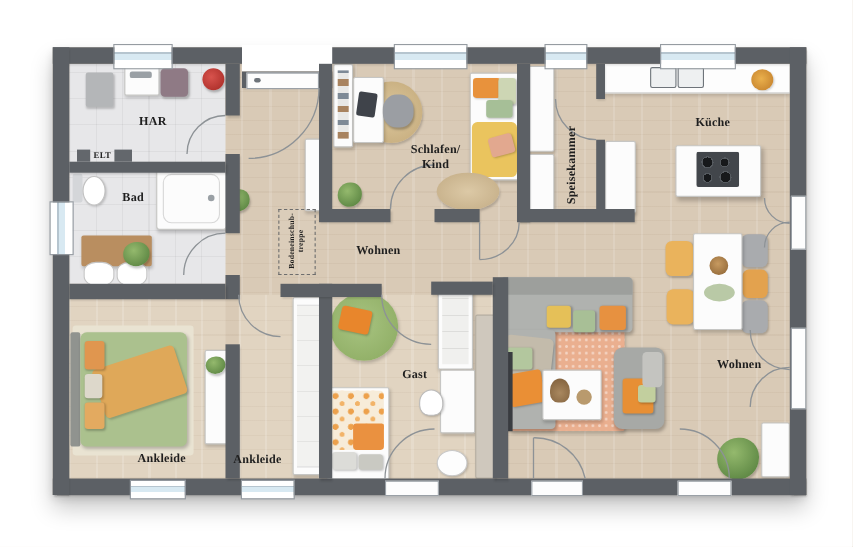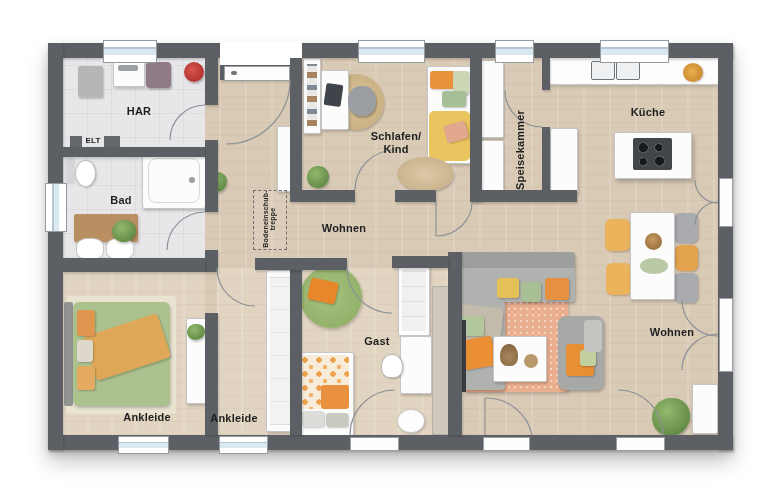--- a/index.html
+++ b/index.html
@@ -1,17 +1,17 @@
 <!DOCTYPE html>
 <html><head>
 <meta charset="utf-8">
 <style>
   html,body{margin:0;padding:0;background:#fff;}
   #canvas{position:relative;width:775px;height:497px;background:#fff;overflow:hidden;
-          font-family:Liberation Sans, sans-serif;}
+          font-family:Liberation Serif, serif;}
   .f{position:absolute;}
   .building{position:absolute;left:48px;top:43px;width:685px;height:407px;background:#d9cab6;
             box-shadow:0 12px 20px rgba(0,0,0,.22),0 4px 8px rgba(0,0,0,.14);}
   .wood{background-color:#d9cab6;background-image:
         repeating-linear-gradient(90deg,rgba(255,255,255,.14) 0 2px,rgba(0,0,0,0) 2px 26px),
         repeating-linear-gradient(0deg,rgba(120,90,60,.06) 0 1px,transparent 1px 13px);}
   .woodl{background-color:#e1d4c1;background-image:
         repeating-linear-gradient(90deg,rgba(255,255,255,.16) 0 2px,rgba(0,0,0,0) 2px 24px),
         repeating-linear-gradient(0deg,rgba(120,90,60,.05) 0 1px,transparent 1px 13px);}
   .tile{background-color:#e7e7e9;background-image:
@@ -228,21 +228,21 @@
       <path d="M485,398 L485,435 M485,398 A47,47 0 0 1 532,435"></path>
       <path d="M618,390 A45,45 0 0 1 663,435"></path>
       <path d="M718,203 A23,23 0 0 1 695,180 M718,202 A23,23 0 0 0 695,225"></path>
       <path d="M718,336 A36,36 0 0 1 682,300 M718,334 A36,36 0 0 0 682,370"></path>
     </g>
   </svg>
 
   <div>
     <div class="lbl" style="left:139px;top:111px">HAR</div>
     <div class="lbl" style="left:93px;top:141px;font-size:8px">ELT</div>
-    <div class="lbl" style="left:121px;top:200px">Bad</div>
+    <div class="lbl" style="left:121px;top:180px">Bad</div>
     <div class="lbl" style="left:147px;top:417px">Ankleide</div>
     <div class="lbl" style="left:234px;top:418px">Ankleide</div>
     <div class="lbl" style="left:377px;top:341px">Gast</div>
     <div class="lbl" style="left:344px;top:228px">Wohnen</div>
     <div class="lbl" style="left:396px;top:143px">
       <div>Schlafen/</div>
       <div>Kind</div>
     </div>
     <div class="lblv" style="left:520px;top:150px">Speisekammer</div>
     <div class="lbl" style="left:648px;top:112px">Küche</div>

